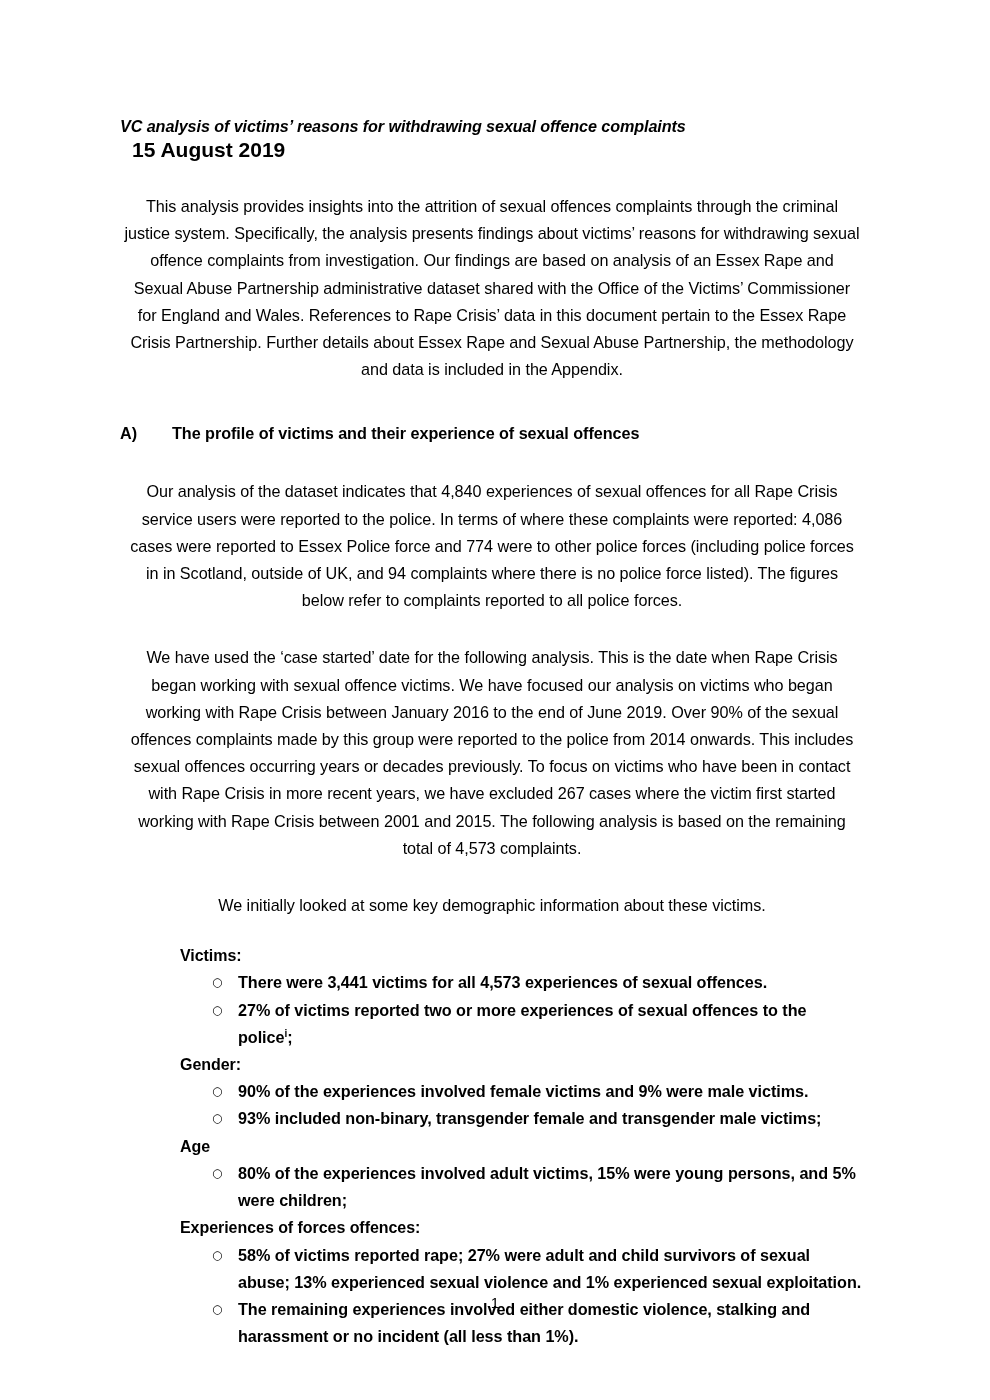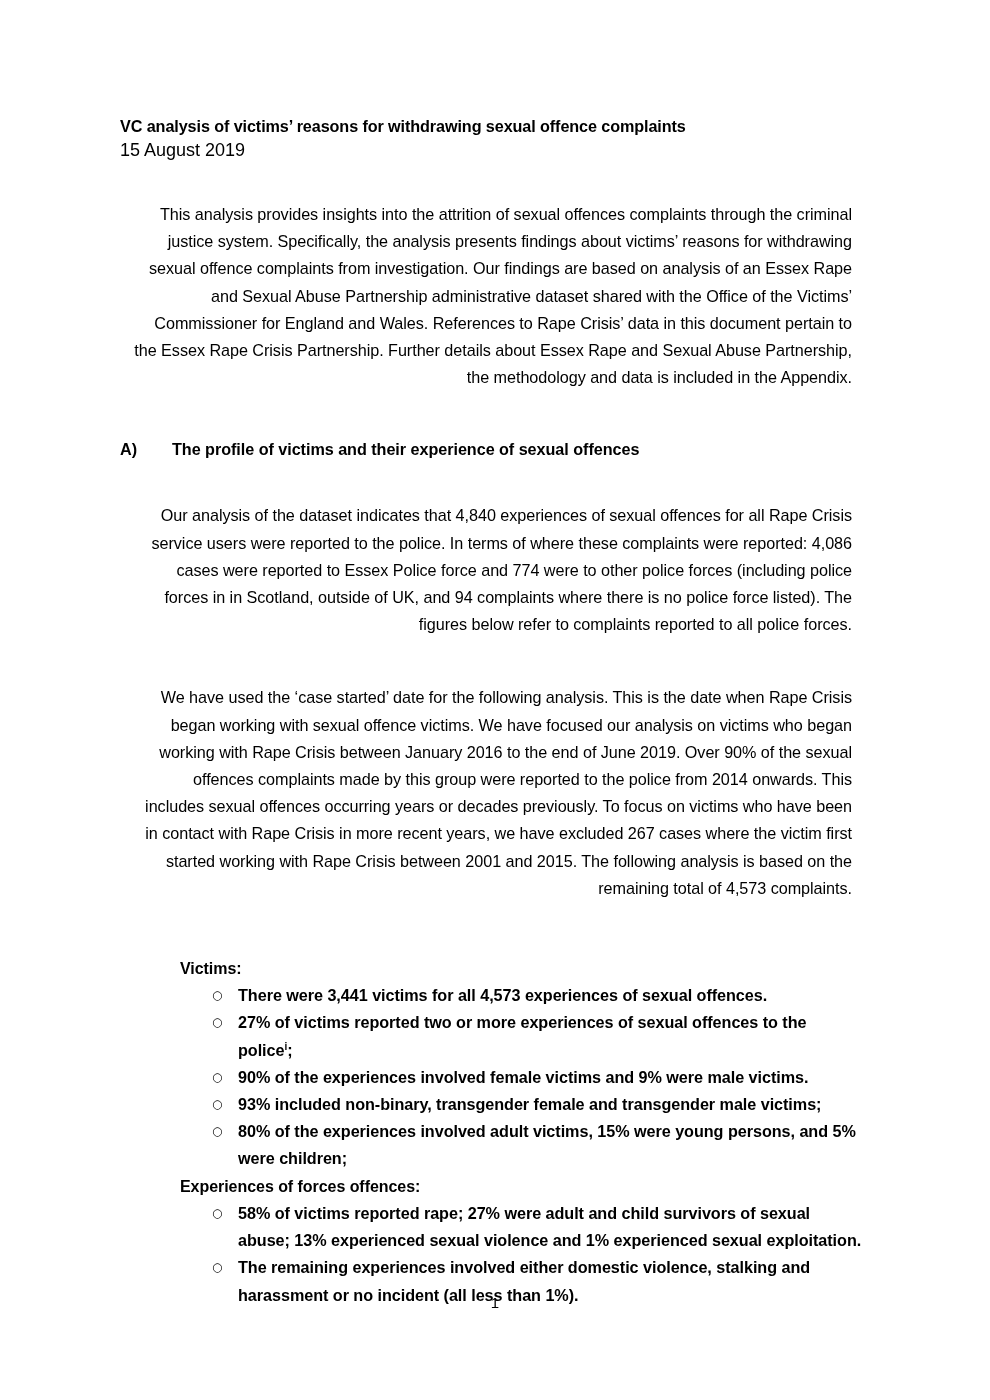--- a/index.html
+++ b/index.html
@@ -29,32 +29,33 @@
     left: 120px;
     top: 114px;
     width: 744px;
   }
   .doc-title {
     font-size: 16.2px;
     font-weight: bold;
     line-height: 24px;
     letter-spacing: -0.1px;
     margin: 0;
+    font-style: italic;
   }
   .doc-date {
-    font-size: 18px;
-    font-weight: normal;
+    font-size: 21px;
+    font-weight: bold;
     line-height: 24px;
-    margin: 0 0 0 0;
+    margin: 0 0 0 12px;
   }
   p.body-para {
     font-size: 16.2px;
     line-height: 27.2px;
-    margin: 12px;
-    text-align: right;
+    margin: 4px;
+    text-align: center;
     letter-spacing: -0.05px;
   }
   .gap-18 { height: 19px; }
   .gap-22 { height: 22px; }
   .gap-26 { height: 27px; }
   .gap-32 { height: 33px; }
 
   h2.section-heading {
     font-size: 16.2px;
     font-weight: bold;
@@ -142,44 +143,47 @@
     <div class="gap-26"></div>
 
     <p class="body-para">Our analysis of the dataset indicates that 4,840 experiences of sexual offences for all Rape Crisis service users were reported to the police. In terms of where these complaints were reported: 4,086 cases were reported to Essex Police force and 774 were to other police forces (including police forces in in Scotland, outside of UK, and 94 complaints where there is no police force listed). The figures below refer to complaints reported to all police forces.</p>
 
     <div class="gap-22"></div>
 
     <p class="body-para">We have used the ‘case started’ date for the following analysis. This is the date when Rape Crisis began working with sexual offence victims. We have focused our analysis on victims who began working with Rape Crisis between January 2016 to the end of June 2019. Over 90% of the sexual offences complaints made by this group were reported to the police from 2014 onwards. This includes sexual offences occurring years or decades previously. To focus on victims who have been in contact with Rape Crisis in more recent years, we have excluded 267 cases where the victim first started working with Rape Crisis between 2001 and 2015. The following analysis is based on the remaining total of 4,573 complaints.</p>
 
     <div class="gap-22"></div>
 
+    <p class="body-para">We initially looked at some key demographic information about these victims.</p>
 
     <div class="gap-18"></div>
 
     <div class="list-block">
 
       <div class="list-label">Victims:</div>
       <div class="bullet-row">
         <span class="marker">○</span>
         <span class="btext">There were 3,441 victims for all 4,573 experiences of sexual offences.</span>
       </div>
       <div class="bullet-row">
         <span class="marker">○</span>
         <span class="btext"><span>27% of victims reported two or more experiences of sexual offences to the police</span><sup class="fn">i</sup><span>;</span></span>
       </div>
 
+      <div class="list-label">Gender:</div>
       <div class="bullet-row">
         <span class="marker">○</span>
         <span class="btext">90% of the experiences involved female victims and 9% were male victims.</span>
       </div>
       <div class="bullet-row">
         <span class="marker">○</span>
         <span class="btext">93% included non-binary, transgender female and transgender male victims;</span>
       </div>
 
+      <div class="list-label">Age</div>
       <div class="bullet-row">
         <span class="marker">○</span>
         <span class="btext">80% of the experiences involved adult victims, 15% were young persons, and 5% were children;</span>
       </div>
 
       <div class="list-label">Experiences of forces offences:</div>
       <div class="bullet-row">
         <span class="marker">○</span>
         <span class="btext">58% of victims reported rape; 27% were adult and child survivors of sexual abuse; 13% experienced sexual violence and 1% experienced sexual exploitation.</span>
       </div>

